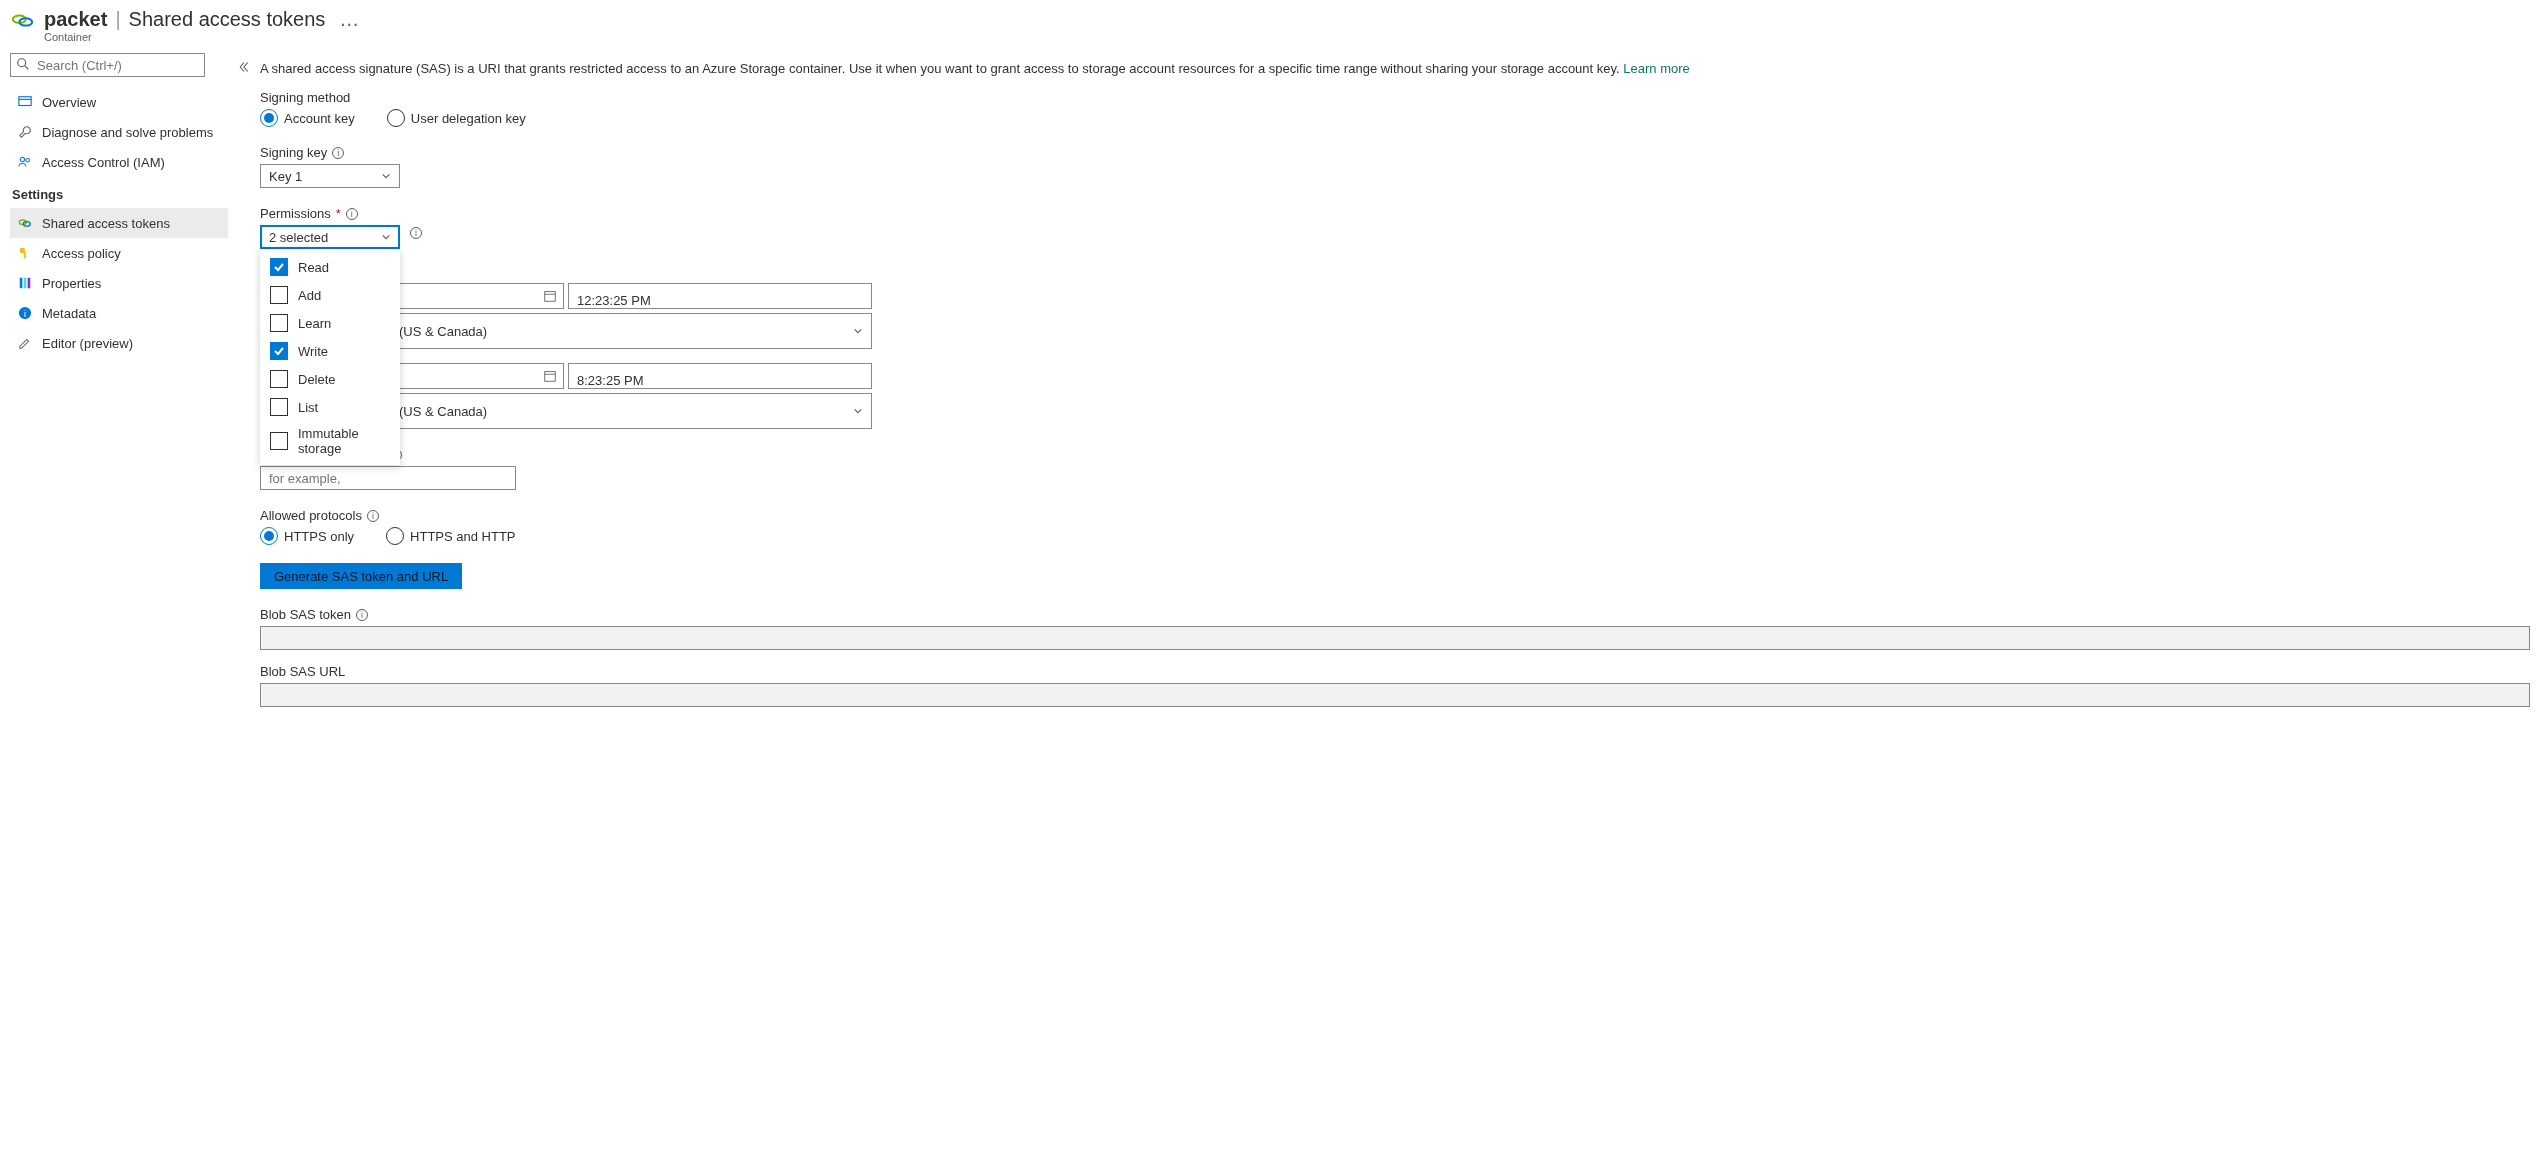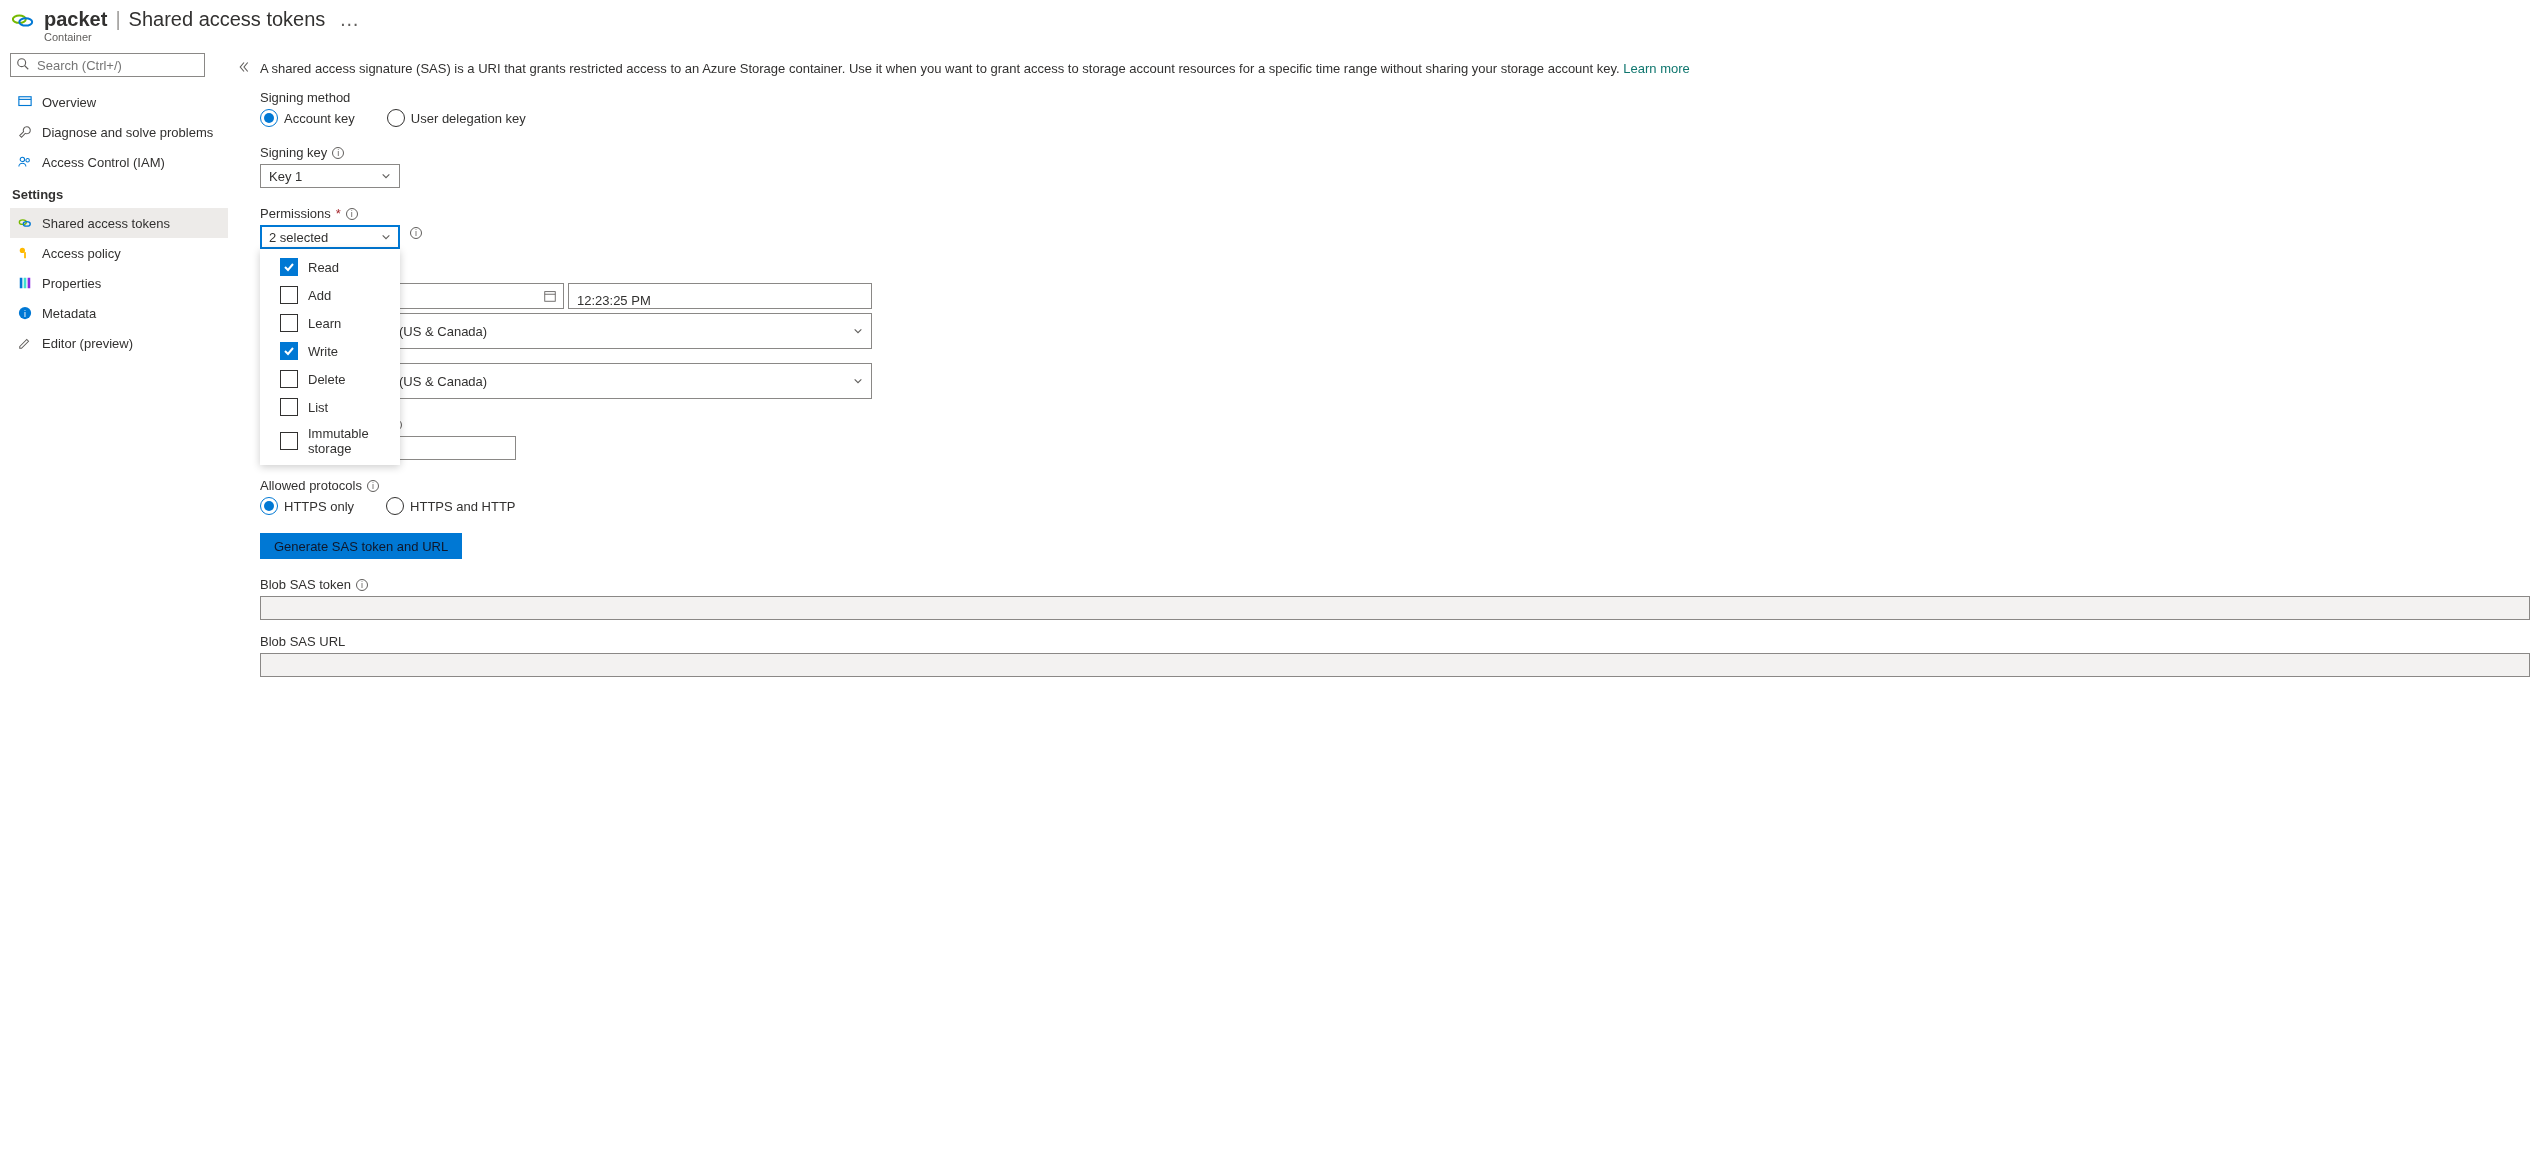--- a/index.html
+++ b/index.html
@@ -48,21 +48,21 @@
   .radio-circle { width: 18px; height: 18px; border: 1px solid #323130; border-radius: 50%; display: flex; align-items: center; justify-content: center; }
   .radio-circle.checked { border-color: #0078d4; }
   .radio-circle.checked::after { content: ""; width: 10px; height: 10px; background: #0078d4; border-radius: 50%; }
 
   .select-box { width: 140px; height: 24px; border: 1px solid #8a8886; padding: 0 8px; font-size: 13px; display: flex; align-items: center; justify-content: space-between; cursor: pointer; margin-bottom: 18px; background: #fff; }
   .select-box.focused { border-color: #0078d4; box-shadow: inset 0 0 0 1px #0078d4; }
   .chev { width: 10px; height: 10px; }
 
   
   .perm-wrap { position: relative; }
-  .perm-popup { position: absolute; left: 0; top: 24px; width: 140px; background: #fff; box-shadow: 0 2px 8px rgba(0,0,0,0.2); z-index: 100; padding: 4px 10px; }
+  .perm-popup { position: absolute; left: 0; top: 24px; width: 140px; background: #fff; box-shadow: 0 2px 8px rgba(0,0,0,0.2); z-index: 100; padding: 4px 0; }
   .perm-item { display: flex; align-items: center; gap: 10px; padding: 5px 10px; font-size: 13px; cursor: pointer; }
   .checkbox { width: 18px; height: 18px; border: 1px solid #323130; display: flex; align-items: center; justify-content: center; flex-shrink: 0; }
   .checkbox.checked { background: #0078d4; border-color: #0078d4; }
   .checkbox.checked svg { display: block; }
   .checkbox svg { display: none; width: 12px; height: 12px; }
 
   
   .dt-row { display: flex; gap: 4px; margin-bottom: 4px; }
   .dt-date { width: 304px; height: 26px; border: 1px solid #8a8886; display: flex; align-items: center; justify-content: flex-end; padding: 0 6px; }
   .dt-time { width: 304px; height: 26px; border: 1px solid #8a8886; display: flex; align-items: flex-end; padding: 0 8px; font-size: 13px; }
@@ -275,20 +275,31 @@
         </div>
     </div>
     <div class="tz-box" style="margin-bottom:14px;">
       <span style="padding-left:130px">(US &amp; Canada)</span>
       <svg class="chev" viewBox="0 0 12 12">
           <path d="M2 4l4 4 4-4" fill="none" stroke="#605e5c" stroke-width="1.3"></path>
         </svg>
     </div>
 
     
+    <div class="dt-row">
+      <div class="dt-date">
+        <svg class="cal-icon" viewBox="0 0 16 16">
+            <rect x="2" y="3" width="12" height="11" fill="none" stroke="currentColor"></rect>
+            <line x1="2" y1="6" x2="14" y2="6" stroke="currentColor"></line>
+          </svg>
+      </div>
+      <div class="dt-time">
+          <span>8:23:25 PM</span>
+        </div>
+    </div>
     <div class="tz-box">
       <span style="padding-left:130px">(US &amp; Canada)</span>
       <svg class="chev" viewBox="0 0 12 12">
           <path d="M2 4l4 4 4-4" fill="none" stroke="#605e5c" stroke-width="1.3"></path>
         </svg>
     </div>
 
     
     <div class="field-label">
       <span>Allowed IP addresses</span>

